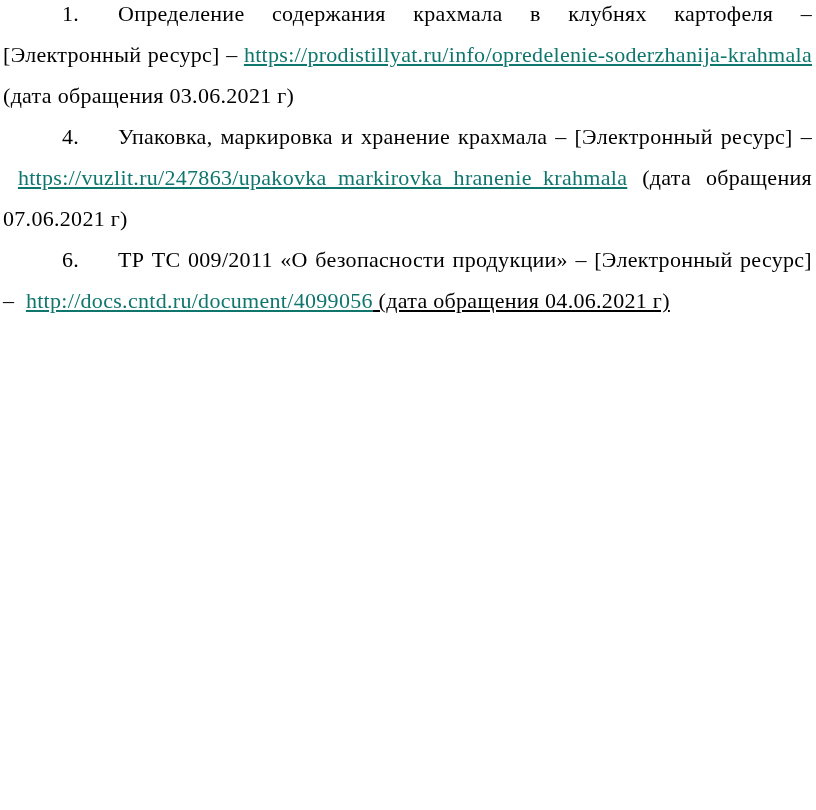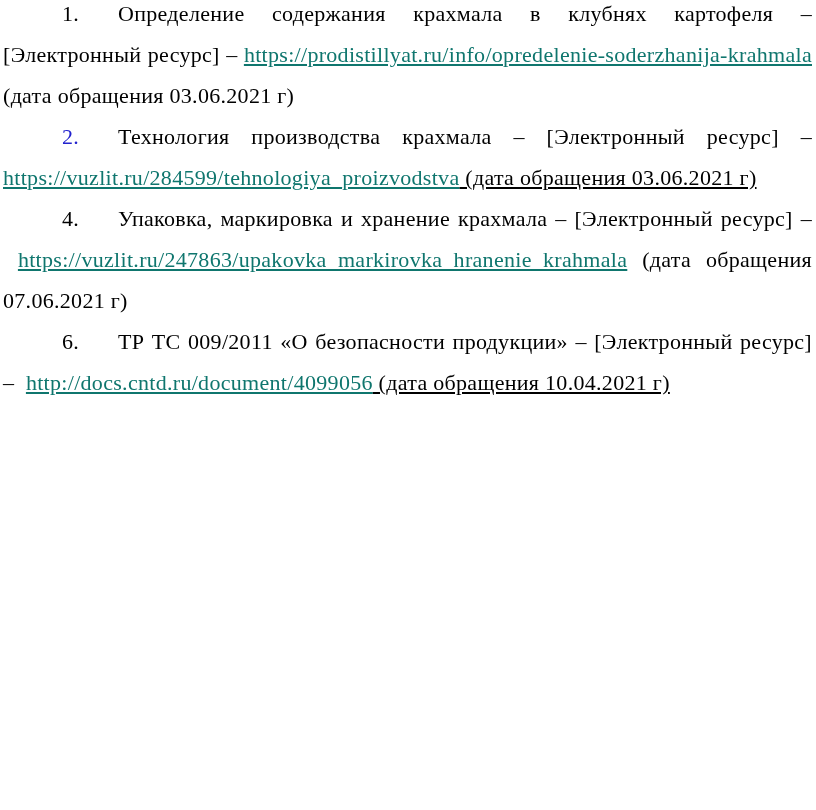--- a/index.html
+++ b/index.html
@@ -45,17 +45,16 @@
   .udate {
     text-decoration: underline;
   }
 </style>
 </head>
 <body>
 
 <div class="page">
   <div id="references">
       <p class="ref"><span class="marker">1.</span><span class="txt">Определение содержания крахмала в клубнях картофеля – [Электронный ресурс] – </span><a class="lnk" href="#">https://prodistillyat.ru/info/opredelenie-soderzhanija-krahmala</a><span class="txt"> (дата обращения 03.06.2021 г)</span></p>
-      <p class="ref"><span class="marker blue">2.</span><span class="txt">Технология производства крахмала – [Электронный ресурс] – </span><a class="lnk" href="#">https://vuzlit.ru/284599/tehnologiya_proizvodstva</a><span class="udate"> (дата обращения 03.06.2021 г)</span></p>
       <p class="ref"><span class="marker">4.</span><span class="txt">Упаковка, маркировка и хранение крахмала – [Электронный ресурс] –&nbsp;</span><a class="lnk" href="#">https://vuzlit.ru/247863/upakovka_markirovka_hranenie_krahmala</a><span class="txt"> (дата обращения 07.06.2021 г)</span></p>
-      <p class="ref"><span class="marker">6.</span><span class="txt">ТР ТС 009/2011 «О безопасности продукции» – [Электронный ресурс] – &nbsp;</span><a class="lnk" href="#">http://docs.cntd.ru/document/4099056</a><span class="udate"> (дата обращения 10.04.2021 г)</span></p>
+      <p class="ref"><span class="marker">6.</span><span class="txt">ТР ТС 009/2011 «О безопасности продукции» – [Электронный ресурс] – &nbsp;</span><a class="lnk" href="#">http://docs.cntd.ru/document/4099056</a><span class="udate"> (дата обращения 04.06.2021 г)</span></p>
     </div>
 </div>
 
 </body></html>

